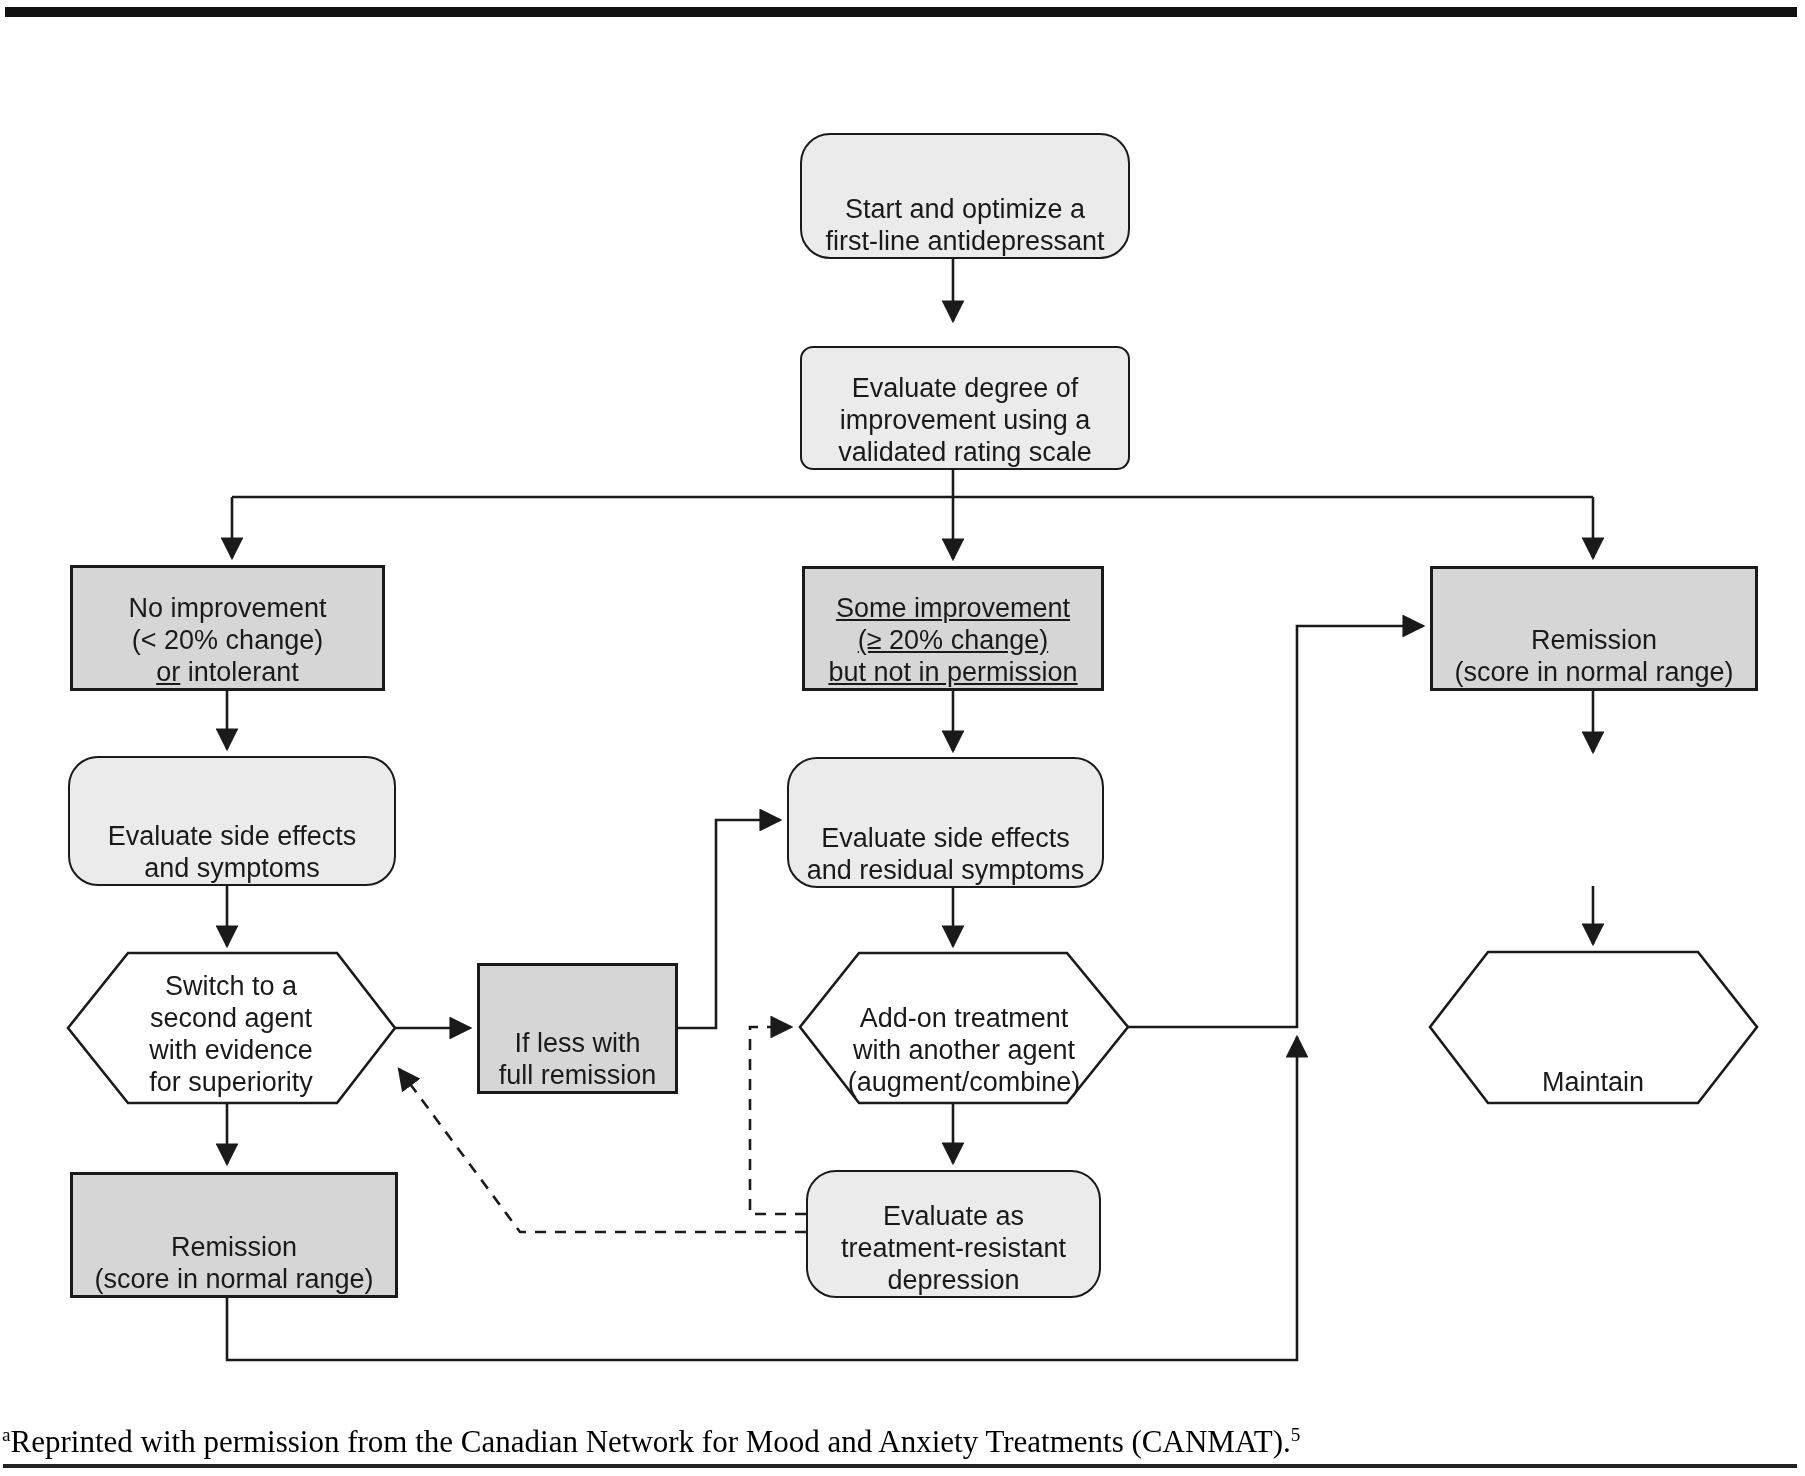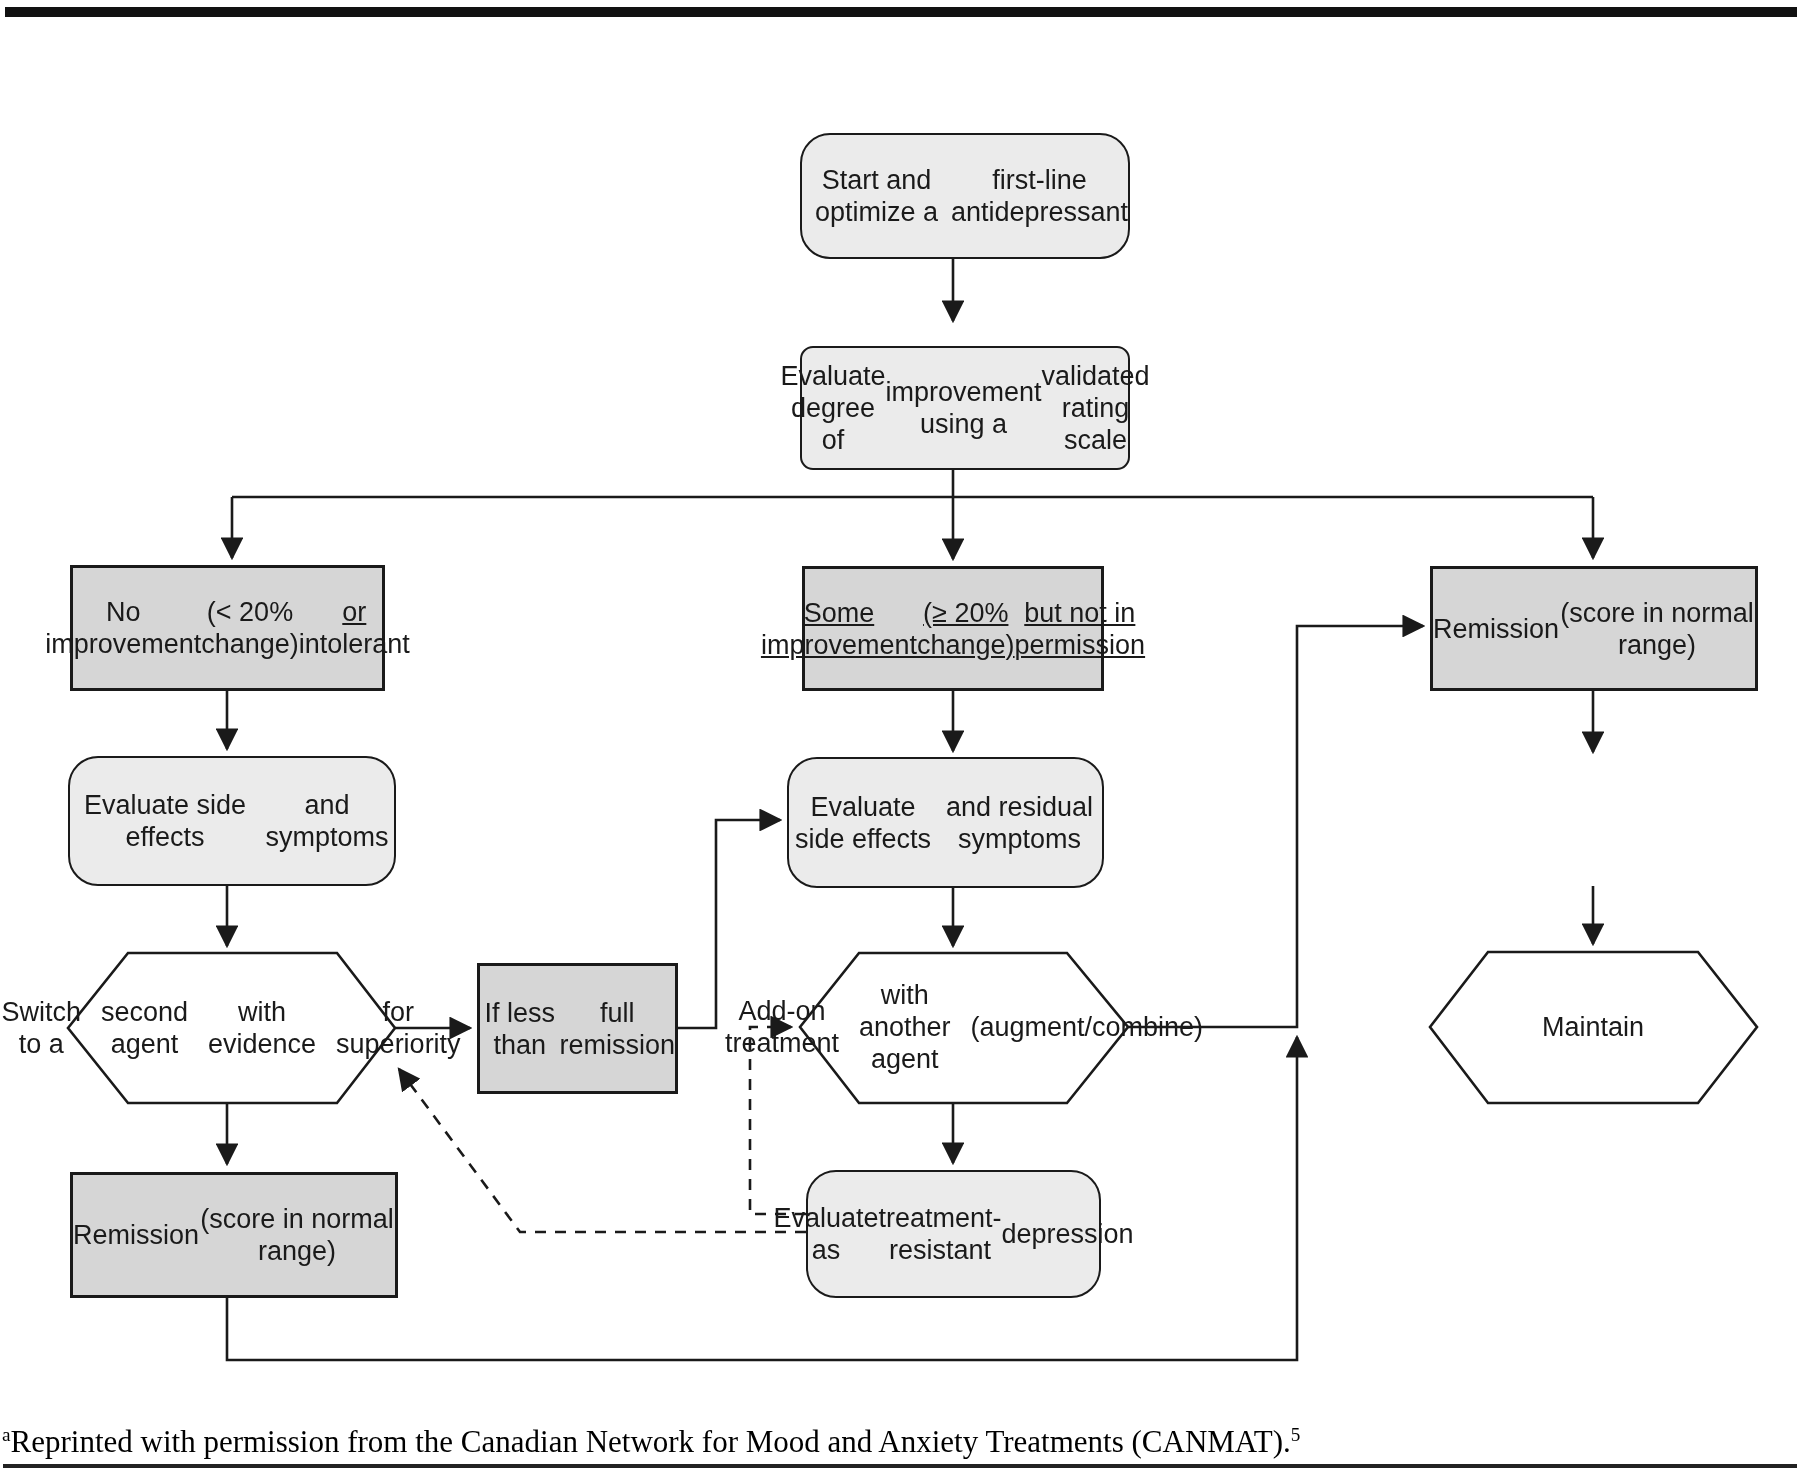--- a/index.html
+++ b/index.html
@@ -3,25 +3,25 @@
 <meta charset="utf-8">
 <style>
   html,body{margin:0;padding:0;background:#ffffff;}
   .page{position:relative;width:1805px;height:1476px;background:#ffffff;overflow:hidden;
         font-family:"Liberation Sans",sans-serif;color:#1a1a1a;}
   .topbar{position:absolute;left:5px;top:7px;width:1792px;height:10px;background:#111111;}
   .title{position:absolute;left:6px;top:24px;width:1740px;margin:0;
          font-family:"Liberation Serif",serif;font-weight:bold;font-size:31px;line-height:40px;color:#000000;}
   .title .sup{font-size:0.62em;vertical-align:0.55em;}
   .diagram-svg{position:absolute;left:0;top:0;width:1805px;height:1476px;}
-  .node{position:absolute;display:flex;flex-direction:row;align-items:center;justify-content:center;
+  .node{position:absolute;display:flex;flex-direction:column;align-items:center;justify-content:flex-end;
         text-align:center;font-size:27px;line-height:32px;box-sizing:border-box;}
   .rect{background:#d6d6d6;border:3px solid #1a1a1a;}
   .rounded{background:#ebebeb;border:2.5px solid #1a1a1a;border-radius:30px;}
-  .hextext{background:transparent;border:none;gap:20px;}
+  .hextext{background:transparent;border:none;}
   .uline{text-decoration:underline;}
   .footnote{position:absolute;left:2px;top:1416px;width:1760px;
             font-family:"Liberation Serif",serif;font-size:31px;line-height:38px;color:#000000;}
   .footnote .sup{font-size:0.62em;vertical-align:0.55em;}
   .bottomrule{position:absolute;left:3px;top:1464px;width:1794px;height:4px;background:#222222;}
 </style>
 </head>
 <body>
 
 <div class="page">
@@ -102,21 +102,21 @@
     <div>and residual symptoms</div>
   </div>
 
   <div class="node hextext" style="left:98px;top:958px;width:266px;height:140px;">
     <div>Switch to a</div>
     <div>second agent</div>
     <div>with evidence</div>
     <div>for superiority</div>
   </div>
   <div class="node rect" style="left:477px;top:963px;width:201px;height:131px;">
-    <div>If less than</div>
+    <div>If less with</div>
     <div>full remission</div>
   </div>
   <div class="node hextext" style="left:828px;top:956px;width:272px;height:142px;">
     <div>Add-on treatment</div>
     <div>with another agent</div>
     <div>(augment/combine)</div>
   </div>
   <div class="node hextext" style="left:1458px;top:956px;width:270px;height:142px;">
     <div>Maintain</div>
   </div>

